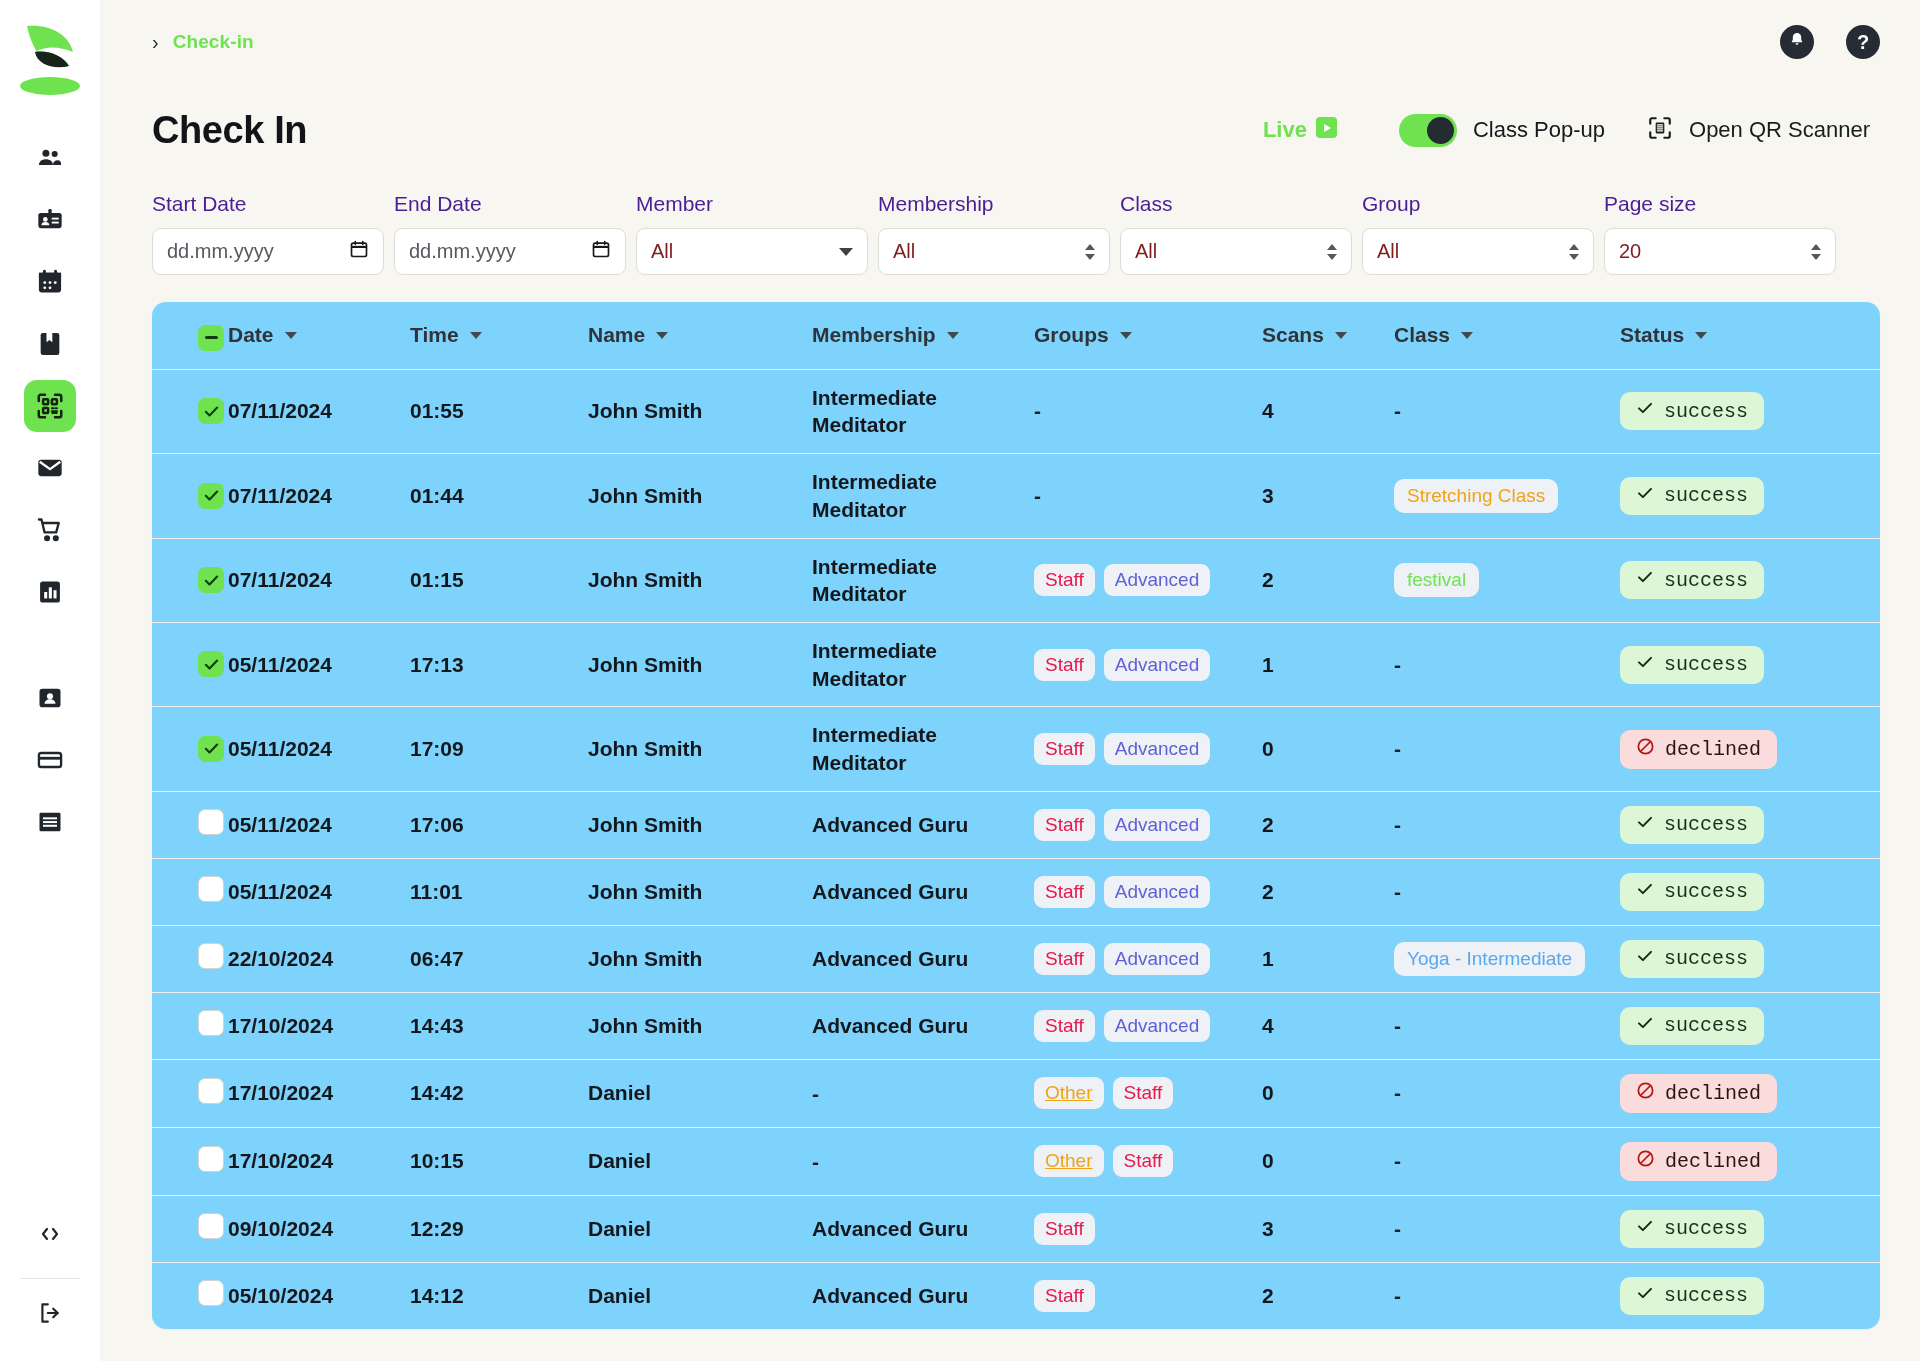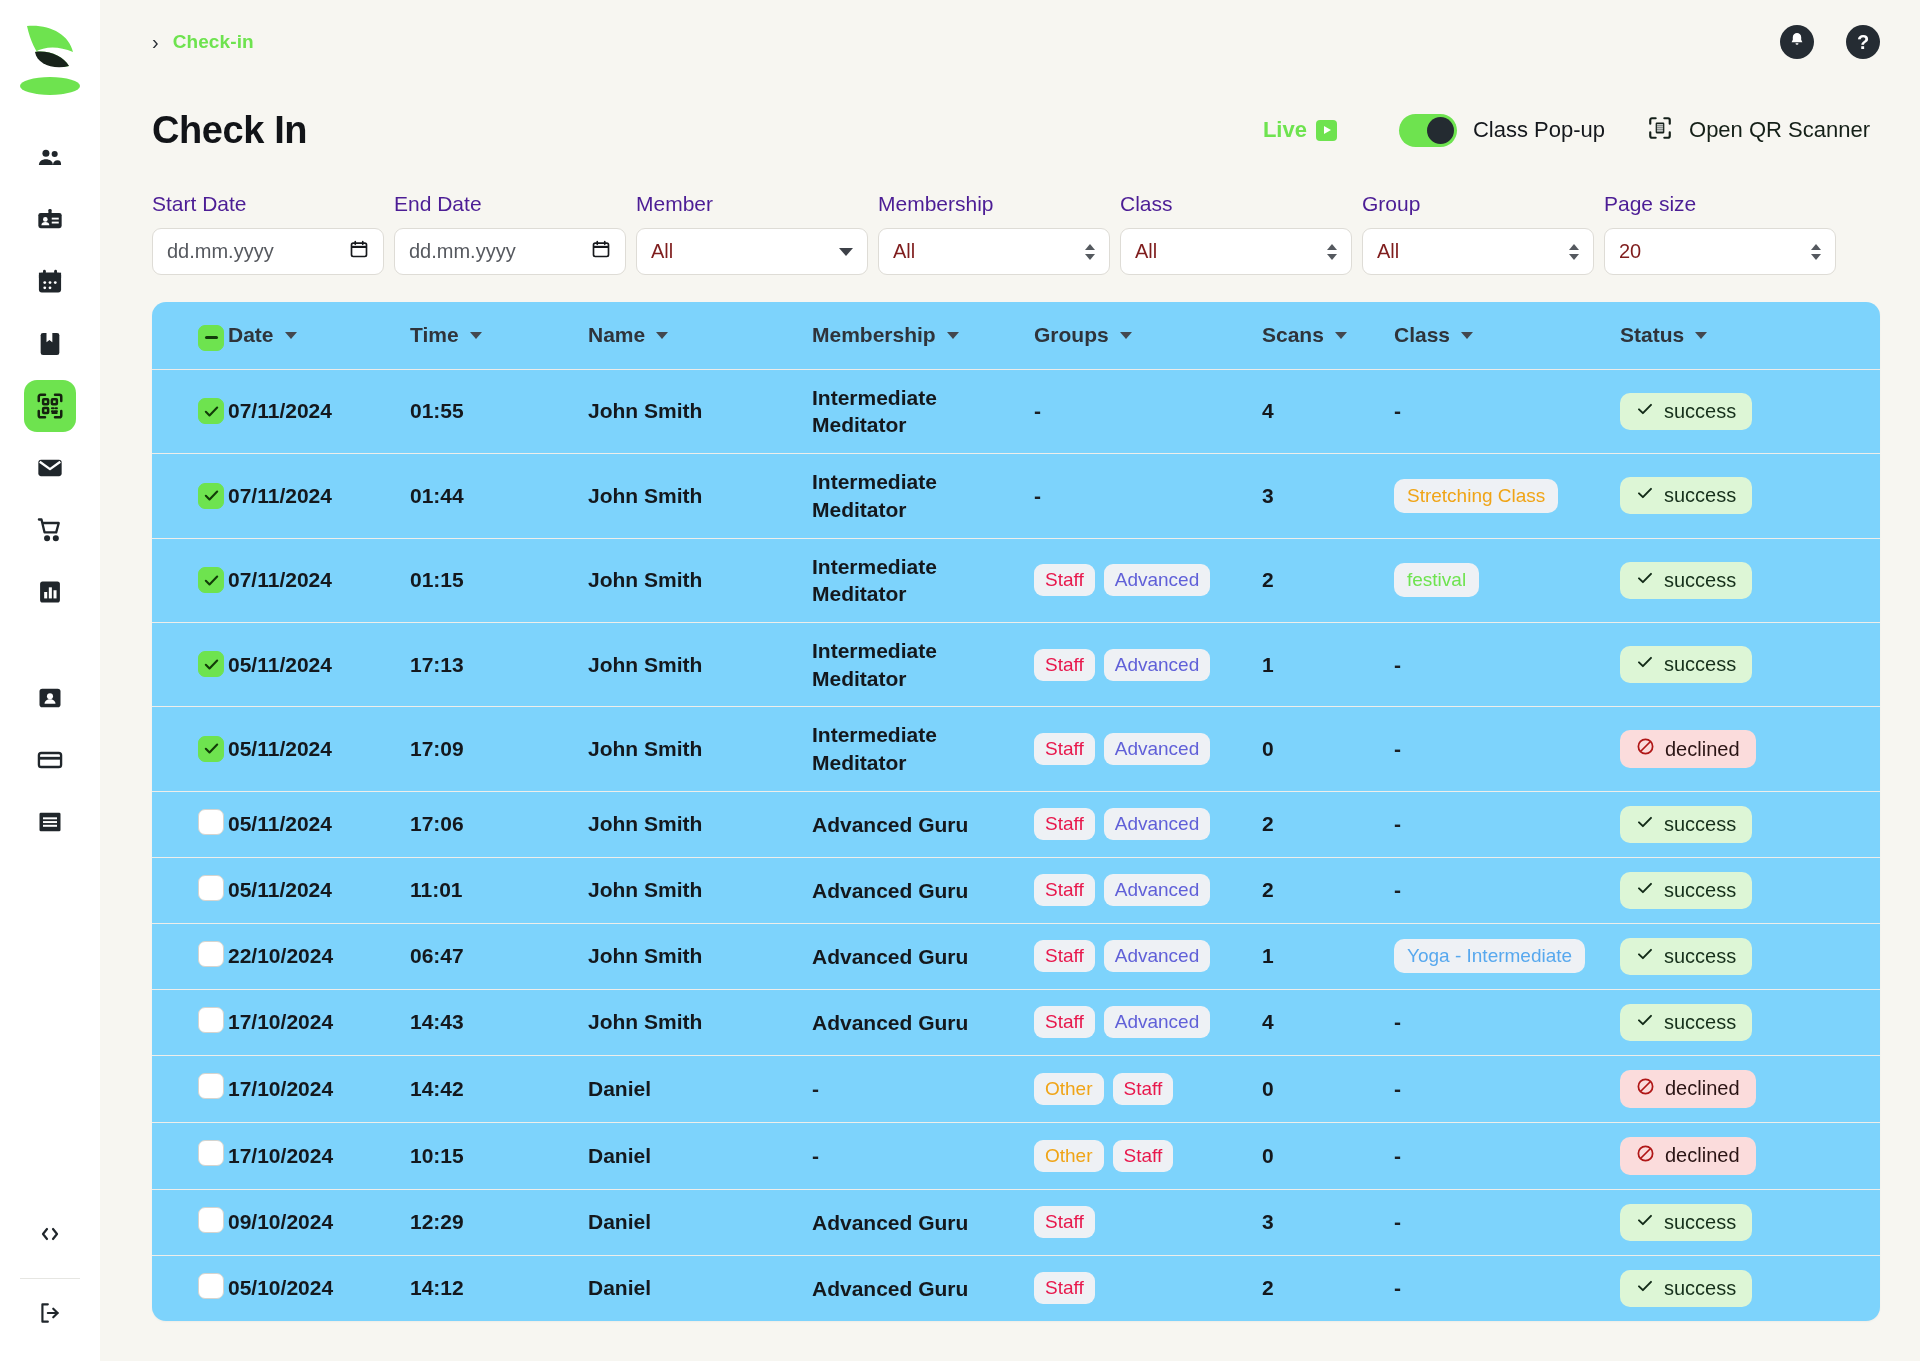--- a/index.html
+++ b/index.html
@@ -44,21 +44,21 @@
   .circle-icon {
     width: 34px; height: 34px; border-radius: 50%;
     background: #252c33; color: #fff;
     display: flex; align-items: center; justify-content: center;
     cursor: pointer;
   }
 
   .page-head { display: flex; align-items: center; height: 72px; margin-top: 10px; }
   .page-title { font-size: 38px; font-weight: 700; color: #121418; letter-spacing: -.4px; }
   .head-actions { margin-left: auto; display: flex; align-items: center; gap: 0; }
-  .live-wrap { display: flex; align-items: center; gap: 9px; margin-right: 62px; }
+  .live-wrap { display: flex; gap: 9px; margin-right: 62px; }
   .live-text { color: #6ee34f; font-size: 22px; font-weight: 600; }
   .live-badge { width: 21px; height: 21px; border-radius: 4px; background: #6ee34f; display: flex; align-items: center; justify-content: center; }
   .live-badge .tri { width: 0; height: 0; border-left: 7px solid #ffffff; border-top: 4.5px solid transparent; border-bottom: 4.5px solid transparent; margin-left: 2px; }
 
   .toggle { width: 58px; height: 33px; border-radius: 17px; background: #6ee34f; position: relative; cursor: pointer; flex: 0 0 58px; }
   .toggle .knob { position: absolute; top: 3px; right: 3px; width: 27px; height: 27px; border-radius: 50%; background: #242b31; }
   .toggle-label { font-size: 22px; color: #15181d; margin-left: 16px; margin-right: 16px; white-space: nowrap; }
 
   .pill-btn {
     display: flex; align-items: center; gap: 16px;
@@ -132,27 +132,27 @@
   .cb.on { background: #6ee34f; border-color: #6ee34f; }
   .cb.on svg { display: block; }
   .cb svg { display: none; }
   .cb.ind { background: #6ee34f; border-color: #6ee34f; }
   .cb.ind::after { content: ""; width: 13px; height: 2.6px; background: #143c0b; border-radius: 2px; }
 
   .tags { display: flex; gap: 9px; flex-wrap: wrap; }
   .tag { padding: 5px 11px; border-radius: 9px; font-size: 19px; background: #eef1f5; }
   .tag-staff { color: #e8184c; }
   .tag-adv   { color: #6060d8; }
-  .tag-other { color: #f0a416; }
+  .tag-other { color: #f0a416; text-decoration: underline; }
   .tag-class { padding: 6px 13px; border-radius: 10px; font-size: 19px; background: #eef1f5; display: inline-block; }
   .cls-orange { color: #f0a416; }
   .cls-green  { color: #6ee34f; }
   .cls-blue   { color: #57a8ee; }
 
-  .status { display: inline-flex; align-items: center; gap: 10px; padding: 7px 16px; border-radius: 10px; font-size: 20px; }
+  .status { display: inline-flex; align-items: center; gap: 10px; padding: 7px 16px; border-radius: 10px; font-size: 20px; font-family: Liberation Mono, monospace; }
   .st-success { background: #ddf6d6; color: #16301b; }
   .st-declined { background: #fbdcdc; color: #2a1414; }
   .st-success .ic { color: #132b18; }
   .st-declined .ic { color: #b01717; }
 
   
   .pager { display: flex; align-items: center; margin-top: 38px; height: 60px; }
   .pager-wrap { position: relative; }
 </style>
 </head>

